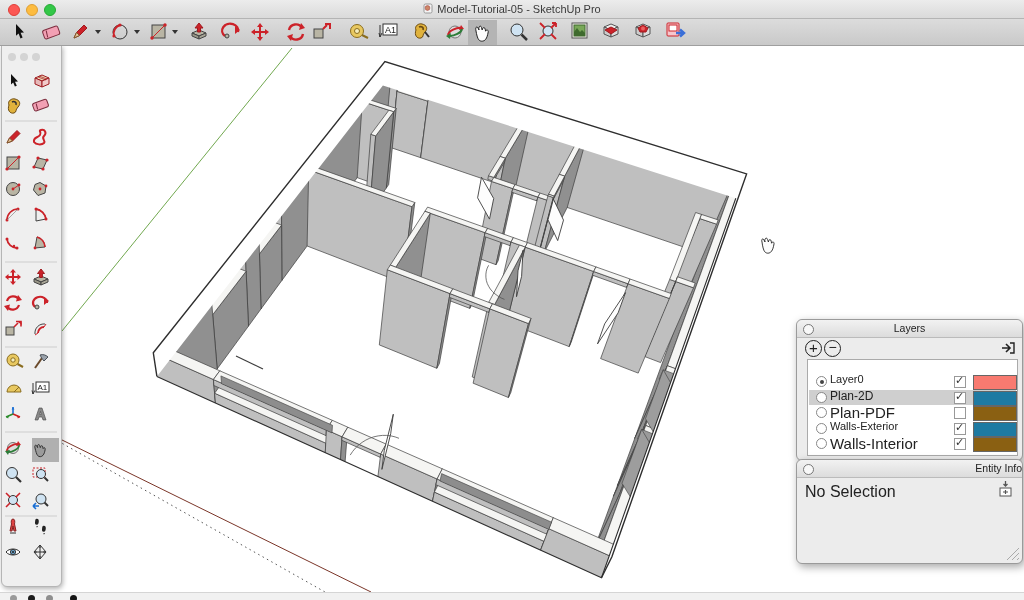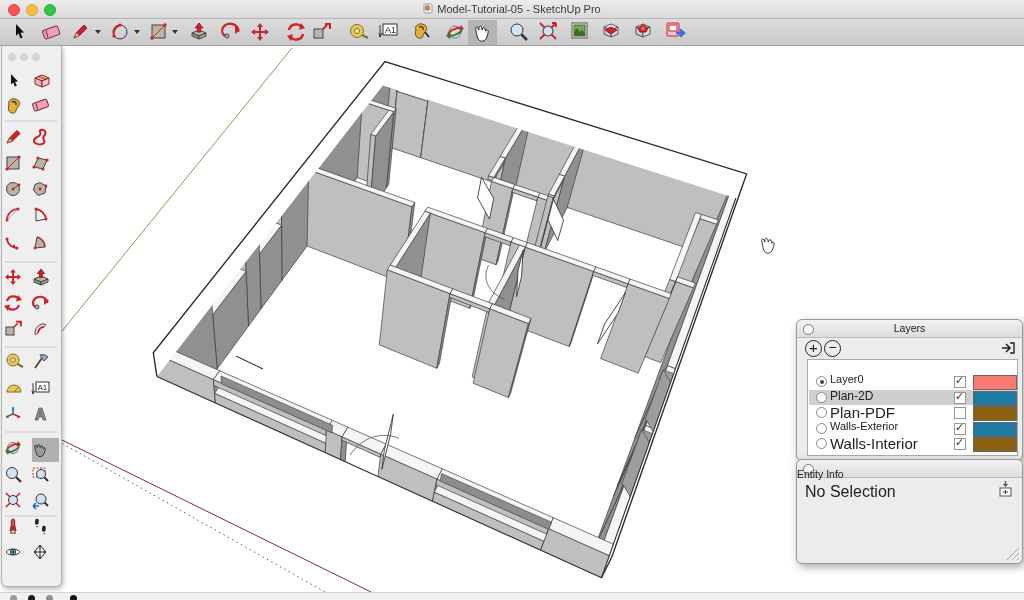--- a/index.html
+++ b/index.html
@@ -566,21 +566,21 @@
         <div style="position:absolute;left:146px;top:64.0px;width:10px;height:10px;border:1px solid #999;background:#fff">
           <span style="position:absolute;left:0px;top:-3px;font-size:11px;color:#333">✓</span>
         </div>
         <div style="position:absolute;left:165px;top:63.0px;width:42px;height:13px;background:#8a6012;border:1px solid #666"></div>
       </div>
     </div>
   </div>
 <div class="panel" style="left:796px;top:459px;width:225px;height:103px">
     <div style="position:absolute;left:0;top:0;width:100%;height:17px;background:linear-gradient(#f2f2f2,#dcdcdc);border-bottom:1px solid #bbb;border-radius:6px 6px 0 0">
       <div style="position:absolute;left:6px;top:3.5px;width:9px;height:9px;border-radius:50%;border:1.2px solid #777;background:#f8f8f8"></div>
-      <div style="position:absolute;width:100%;text-align:left;font-size:10.5px;color:#222;top:8px">Entity Info</div>
+      <div style="position:absolute;width:100%;text-align:right;font-size:10.5px;color:#222;top:2px">Entity Info</div>
     </div>
     <div style="position:absolute;left:8px;top:23px;font-size:16px;color:#222">No Selection</div>
     <svg width="16" height="16" style="position:absolute;right:8px;top:21px">
       <rect x="2" y="7" width="11" height="8" fill="#fff" stroke="#555"></rect>
       <path d="M7.5,0 L7.5,5 M5.5,3 L7.5,5 L9.5,3" stroke="#555" stroke-width="1.3" fill="none"></path>
       <path d="M5,11 L10,11 M7.5,9 L7.5,13" stroke="#555" stroke-width="1.2"></path>
     </svg>
     <svg width="14" height="14" style="position:absolute;right:2px;bottom:2px">
       <path d="M13,1 L1,13 M13,6 L6,13 M13,11 L11,13" stroke="#aaa" stroke-width="1"></path>
     </svg>

